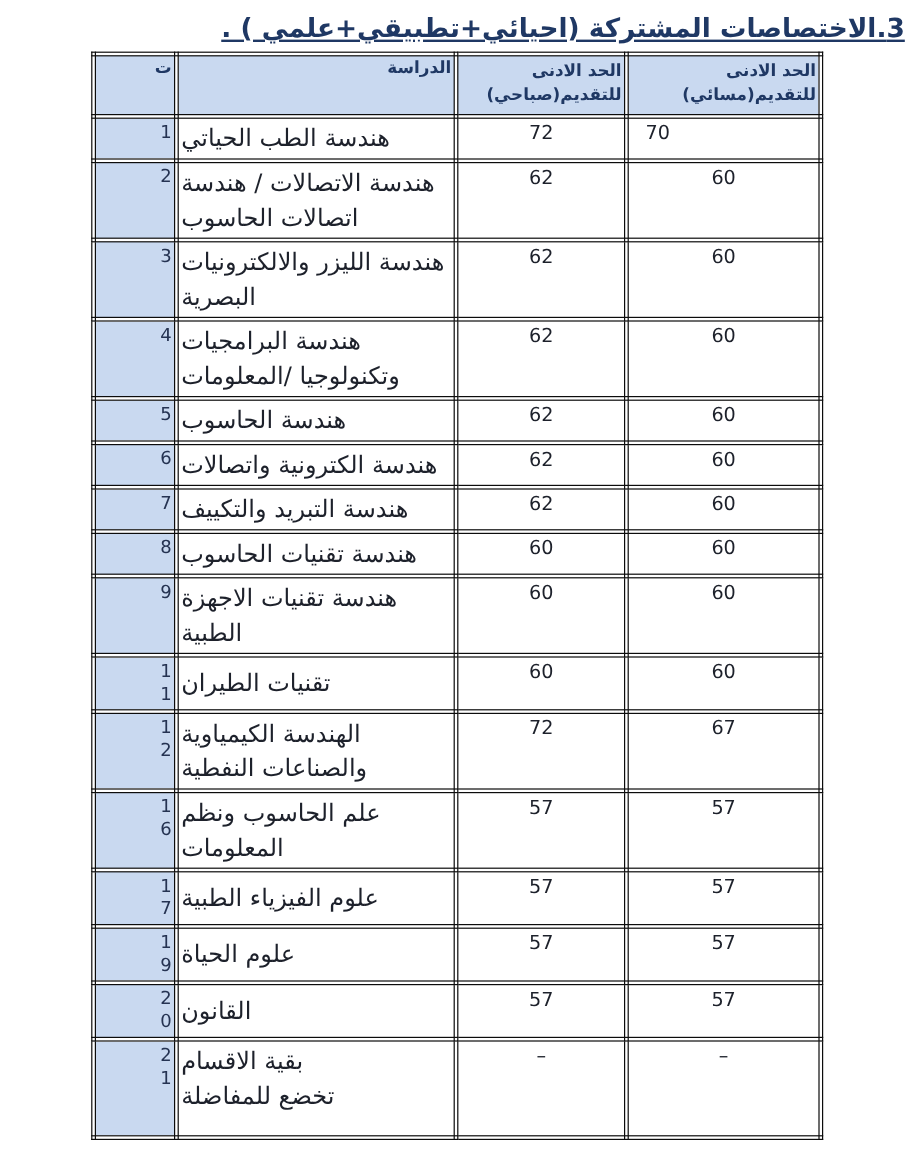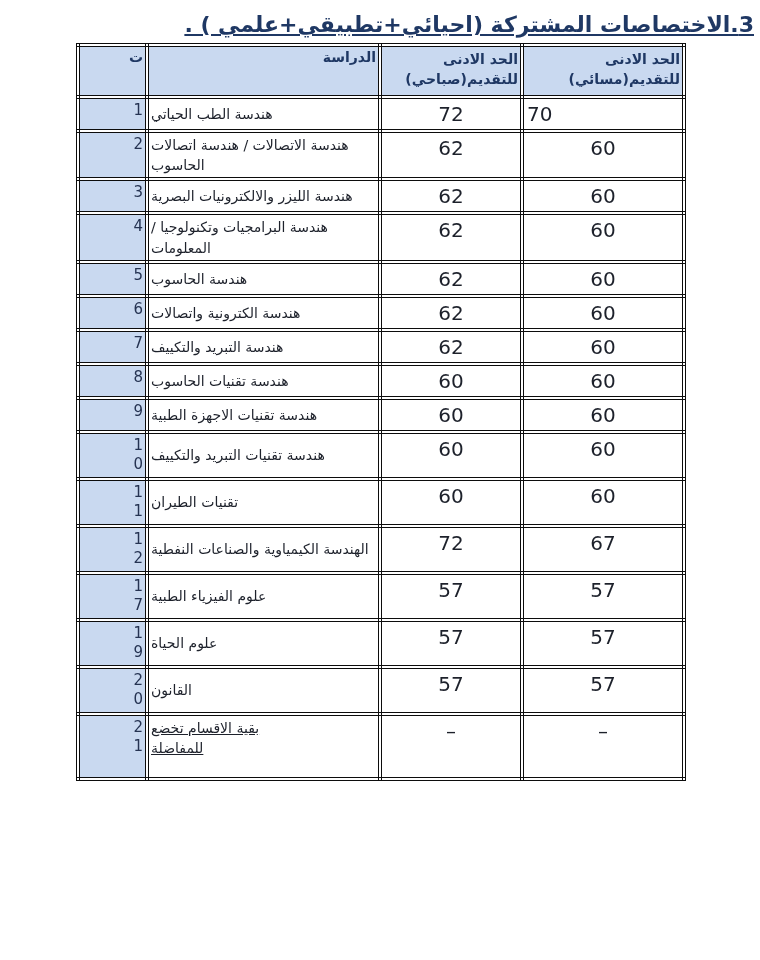--- a/index.html
+++ b/index.html
@@ -66,36 +66,36 @@
     line-height:1.3;
   }
   
   td.c-study{
     vertical-align:middle;
     padding:4px 3px 4px 2px;
   }
   td.c-study .study-text{
     direction:rtl;
     text-align:left;
-    font-size:14px;
+    font-size:20px;
     line-height:1.45;
     color:#1d212b;
   }
   
   td.c-val{
     vertical-align:top;
     text-align:center;
-    font-size:20px;
+    font-size:16px;
     color:#1d212b;
     padding-top:4px;
     line-height:1.3;
   }
-  td.c-val.flush-left{text-align:left;padding-left:3px;}
+  td.c-val.flush-left{text-align:left;padding-left:14px;}
   tr.last-row td{padding-bottom:18px;}
-  tr.last-row .study-text{max-width:150px;text-decoration:underline;}
+  tr.last-row .study-text{max-width:150px;}
 </style>
 </head>
 <body>
 
 <div class="page">
 
   <h1 class="title">3.الاختصاصات المشتركة (احيائي+تطبيقي+علمي ) .</h1>
 
   <table class="grid">
     <colgroup>
@@ -204,50 +204,50 @@
             <div class="numwrap">9</div>
           </td>
           <td class="c-study">
             <div class="study-text" dir="rtl">هندسة تقنيات الاجهزة الطبية</div>
           </td>
           <td class="c-val">60</td>
           <td class="c-val">60</td>
         </tr>
         <tr>
           <td class="c-no">
-            <div class="numwrap">10</div>
-          </td>
-          <td class="c-study">
-            <div class="study-text" dir="rtl">هندسة تقنيات التبريد والتكييف</div>
-          </td>
-          <td class="c-val">60</td>
-          <td class="c-val">60</td>
-        </tr>
-        <tr>
-          <td class="c-no">
             <div class="numwrap">11</div>
           </td>
           <td class="c-study">
             <div class="study-text" dir="rtl">تقنيات الطيران</div>
           </td>
           <td class="c-val">60</td>
           <td class="c-val">60</td>
         </tr>
         <tr>
           <td class="c-no">
             <div class="numwrap">12</div>
           </td>
           <td class="c-study">
             <div class="study-text" dir="rtl">الهندسة الكيمياوية والصناعات النفطية</div>
           </td>
           <td class="c-val">72</td>
           <td class="c-val">67</td>
         </tr>
         <tr>
           <td class="c-no">
+            <div class="numwrap">16</div>
+          </td>
+          <td class="c-study">
+            <div class="study-text" dir="rtl">علم الحاسوب ونظم المعلومات</div>
+          </td>
+          <td class="c-val">57</td>
+          <td class="c-val">57</td>
+        </tr>
+        <tr>
+          <td class="c-no">
             <div class="numwrap">17</div>
           </td>
           <td class="c-study">
             <div class="study-text" dir="rtl">علوم الفيزياء الطبية</div>
           </td>
           <td class="c-val">57</td>
           <td class="c-val">57</td>
         </tr>
         <tr>
           <td class="c-no">

